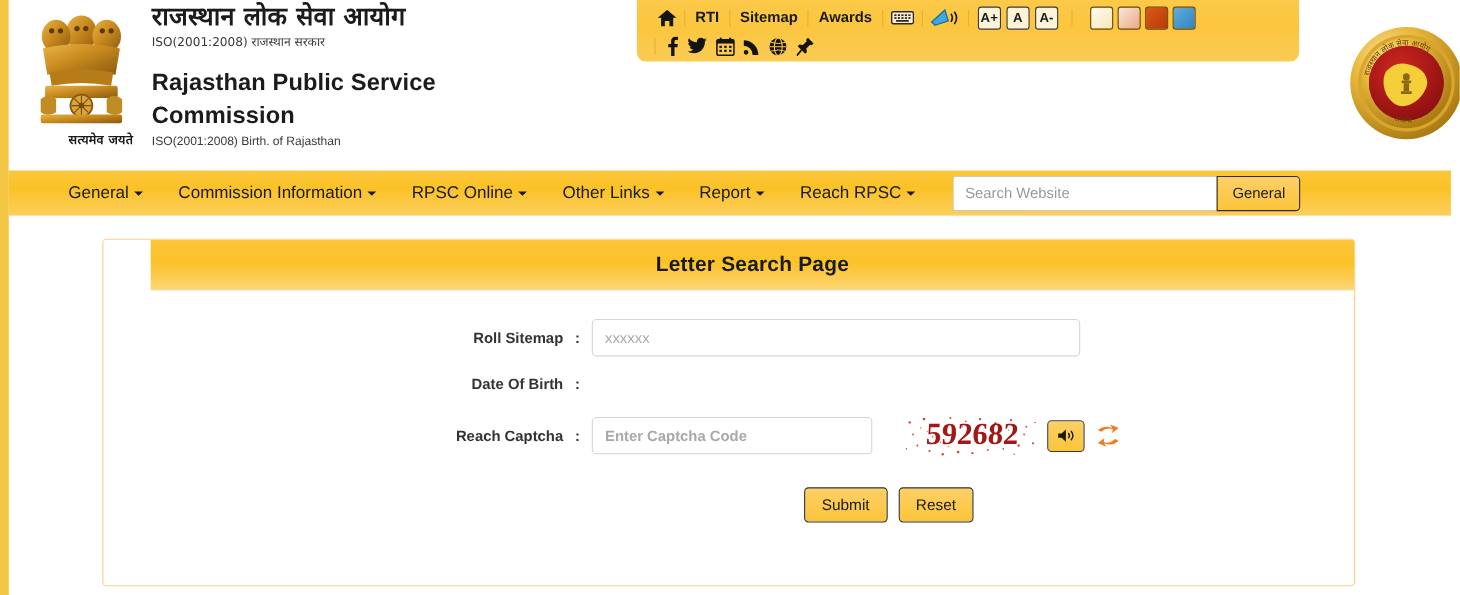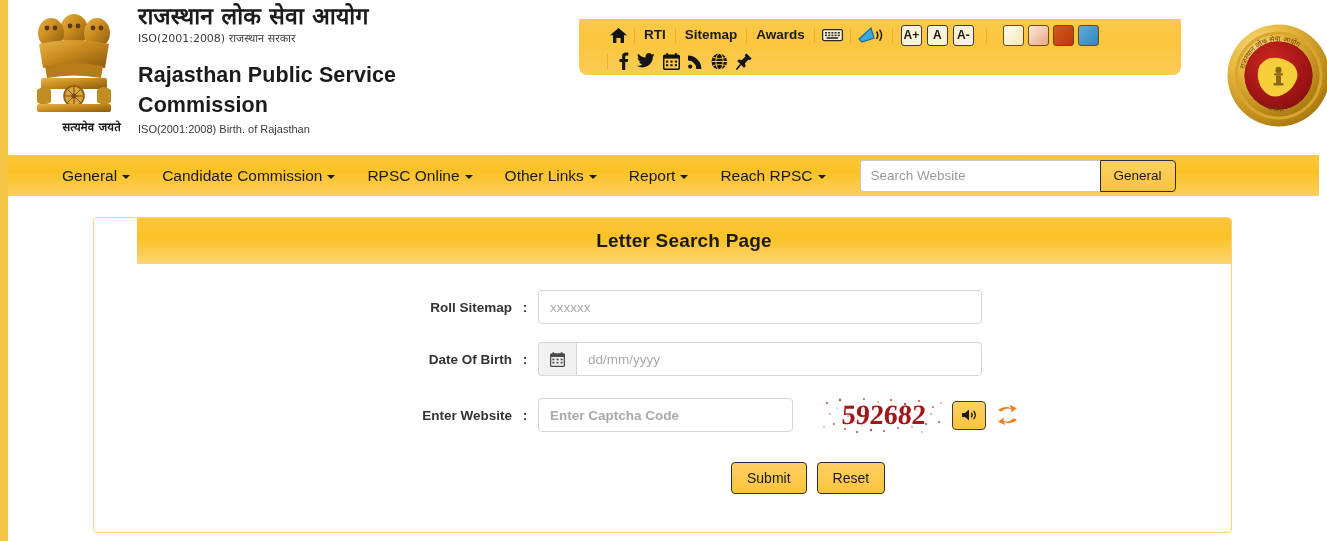--- a/index.html
+++ b/index.html
@@ -64,22 +64,21 @@
   .iso-english {
     font-size: 11px; color: #3a3a3a; line-height: 15px; margin-top: 2px;
   }
 
   
   .topbar {
     position: absolute; left: 571px; top: 0;
     width: 602px; height: 56px;
     background: linear-gradient(180deg,#fcc949 0%, #fbc63f 45%, #fbcb55 100%);
     border-radius: 0 0 8px 8px;
-    padding: 3px 0 0 24px;
-    margin-top: 19px;
+    padding: 3px 0 0 12px;
   }
   .topbar-row {
     display: flex; align-items: center; height: 26px;
     gap: 0px;
   }
   .tb-item {
     font-size: 13.5px; font-weight: 700; color: #1a1a1a;
     padding: 0 9px; line-height: 22px; white-space: nowrap;
   }
   .tb-sep {
@@ -461,21 +460,21 @@
         </text>
       </svg>
     </div>
   </div>
 
   <div class="navbar">
     <span class="nav-item">
       <span>General</span><i class="caret"></i>
     </span>
     <span class="nav-item">
-      <span>Candidate Commission</span><i class="caret"></i>
+      <span>Commission Information</span><i class="caret"></i>
     </span>
     <span class="nav-item">
       <span>RPSC Online</span><i class="caret"></i>
     </span>
     <span class="nav-item">
       <span>Other Links</span><i class="caret"></i>
     </span>
     <span class="nav-item">
       <span>Report</span><i class="caret"></i>
     </span>
@@ -498,43 +497,24 @@
 
       <div class="form-row">
         <span class="form-label">Roll Sitemap</span>
         <span class="colon">:</span>
         <input class="fld fld-roll" type="text" placeholder="xxxxxx" style="">
       </div>
 
       <div class="form-row">
         <span class="form-label">Date Of Birth</span>
         <span class="colon">:</span>
-        <span class="input-group">
-          <span class="cal-addon">
-            <svg width="15" height="15" viewBox="0 0 15 15">
-              <rect x="0.6" y="2" width="13.8" height="12.4" rx="1.2" fill="none" stroke="#4a4a4a" stroke-width="1.3"></rect>
-              <rect x="0.6" y="2" width="13.8" height="3" fill="#4a4a4a"></rect>
-              <rect x="2.6" y="0.2" width="1.6" height="3" fill="#4a4a4a"></rect>
-              <rect x="10.8" y="0.2" width="1.6" height="3" fill="#4a4a4a"></rect>
-              <g fill="#4a4a4a">
-                <rect x="2.4" y="6.6" width="2" height="1.7"></rect>
-                  <rect x="6.5" y="6.6" width="2" height="1.7"></rect>
-                <rect x="10.6" y="6.6" width="2" height="1.7"></rect>
-                <rect x="2.4" y="9.8" width="2" height="1.7"></rect>
-                  <rect x="6.5" y="9.8" width="2" height="1.7"></rect>
-                <rect x="10.6" y="9.8" width="2" height="1.7"></rect>
-              </g>
-            </svg>
-          </span>
-          <input class="fld fld-dob" type="text" placeholder="dd/mm/yyyy" style="">
-        </span>
       </div>
 
       <div class="form-row">
-        <span class="form-label">Enter Website</span>
+        <span class="form-label">Reach Captcha</span>
         <span class="colon">:</span>
         <input class="fld fld-captcha" type="text" placeholder="Enter Captcha Code" style="">
 
         <span class="captcha-area">
           <span class="captcha-img">
             <svg class="captcha-noise" viewBox="0 0 125 42" preserveAspectRatio="none" aria-hidden="true">
               <g fill="#c94b3a">
                 <circle cx="6" cy="9" r="1.1"></circle>
                   <circle cx="13" cy="30" r="0.9"></circle>
                   <circle cx="19" cy="6" r="1.2"></circle>

